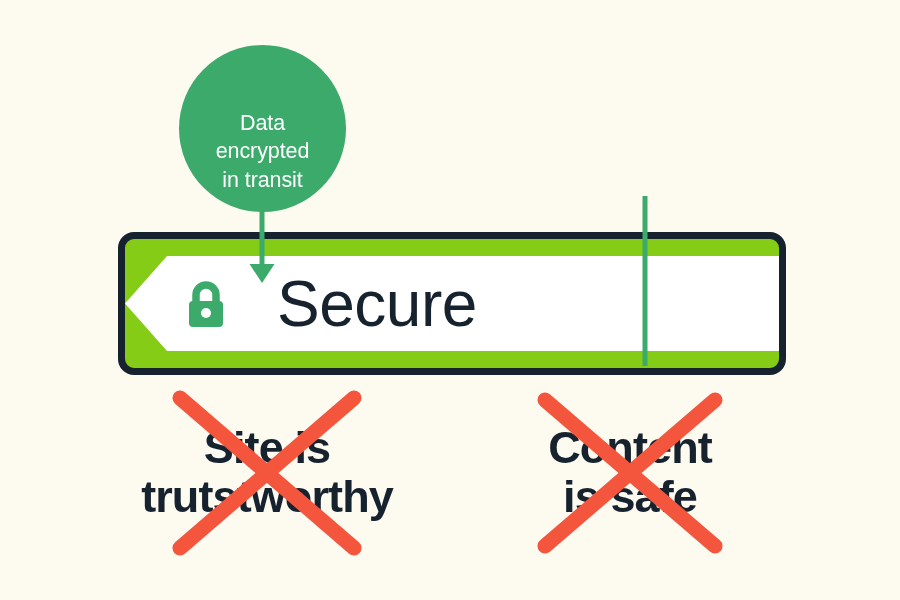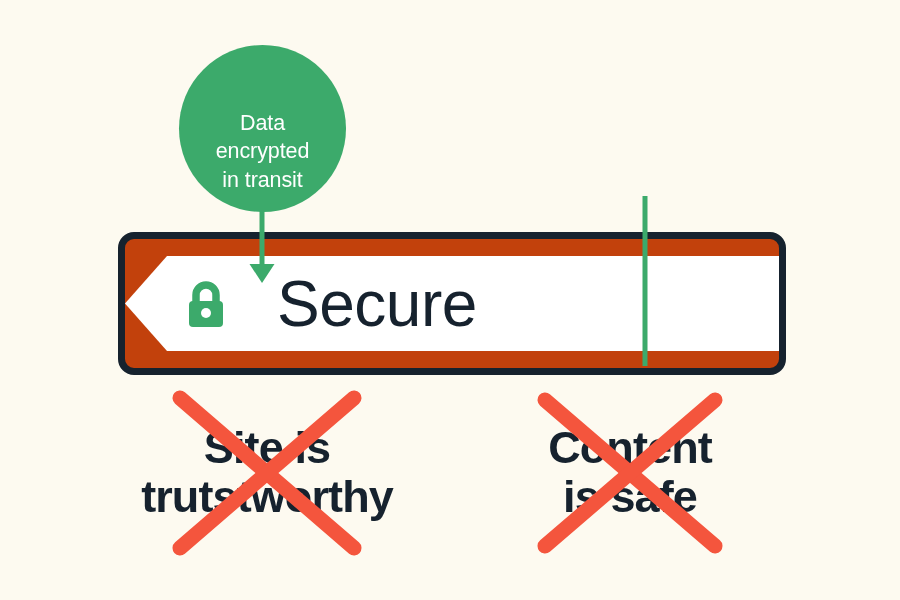--- a/index.html
+++ b/index.html
@@ -55,21 +55,21 @@
   
   .address-bar {
     position: absolute;
     left: 118px;
     top: 232px;
     width: 668px;
     height: 143px;
     box-sizing: border-box;
     border: 7px solid #16222e;
     border-radius: 16px;
-    background: #c2410c;
+    background: #84cc16;
     overflow: hidden;
     z-index: 2;
   }
   .address-bar-inner {
     position: absolute;
     left: 0;
     top: 17px;
     width: 100%;
     height: 95px;
     background: #ffffff;

